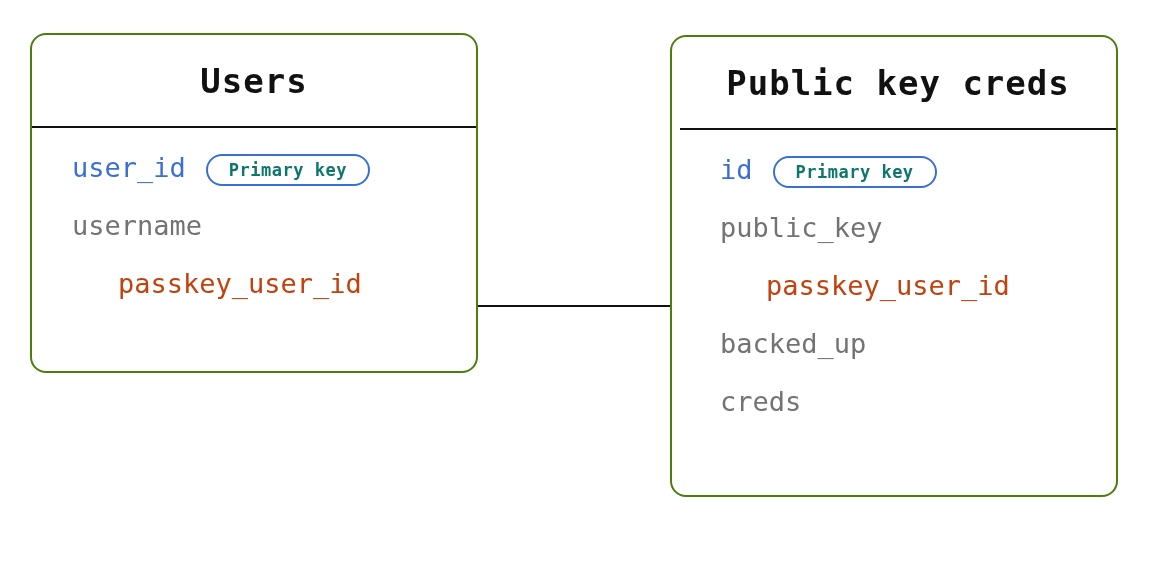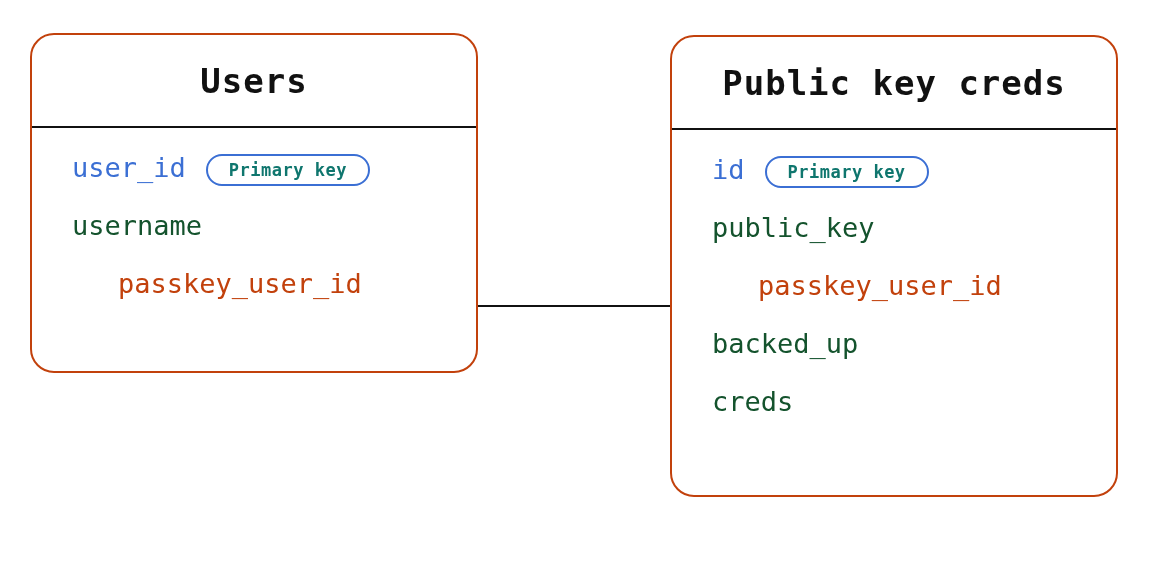--- a/index.html
+++ b/index.html
@@ -17,34 +17,35 @@
     height: 572px;
     background: #ffffff;
     overflow: hidden;
   }
 
   
   .entity {
     position: absolute;
     box-sizing: border-box;
     background: #ffffff;
-    border: 2px solid #c2410c;
-    border-radius: 24px;
+    border: 2px solid #4d7c0f;
+    border-radius: 16px;
   }
   #entity-users {
     left: 30px;
     top: 33px;
     width: 448px;
     height: 340px;
   }
   #entity-pkcreds {
     left: 670px;
     top: 35px;
     width: 448px;
     height: 462px;
+    padding-left: 8px;
   }
 
   
   .entity-header {
     box-sizing: border-box;
     height: 93px;
     display: flex;
     align-items: center;
     justify-content: center;
     border-bottom: 2px solid #111111;
@@ -65,21 +66,21 @@
   }
   .field-row {
     display: flex;
     align-items: flex-start;
     height: 58px;
   }
   .field-name {
     font-family: "DejaVu Sans Mono", "Liberation Mono", monospace;
     font-size: 27px;
     line-height: 1;
-    color: #14532d;
+    color: #737373;
     white-space: nowrap;
   }
   .field-name.pk  { color: #3b6fd4; }
   .field-name.fk  { color: #c2410c; margin-left: 46px; }
 
   
   .pk-badge {
     margin-left: 20px;
     box-sizing: border-box;
     display: inline-flex;

